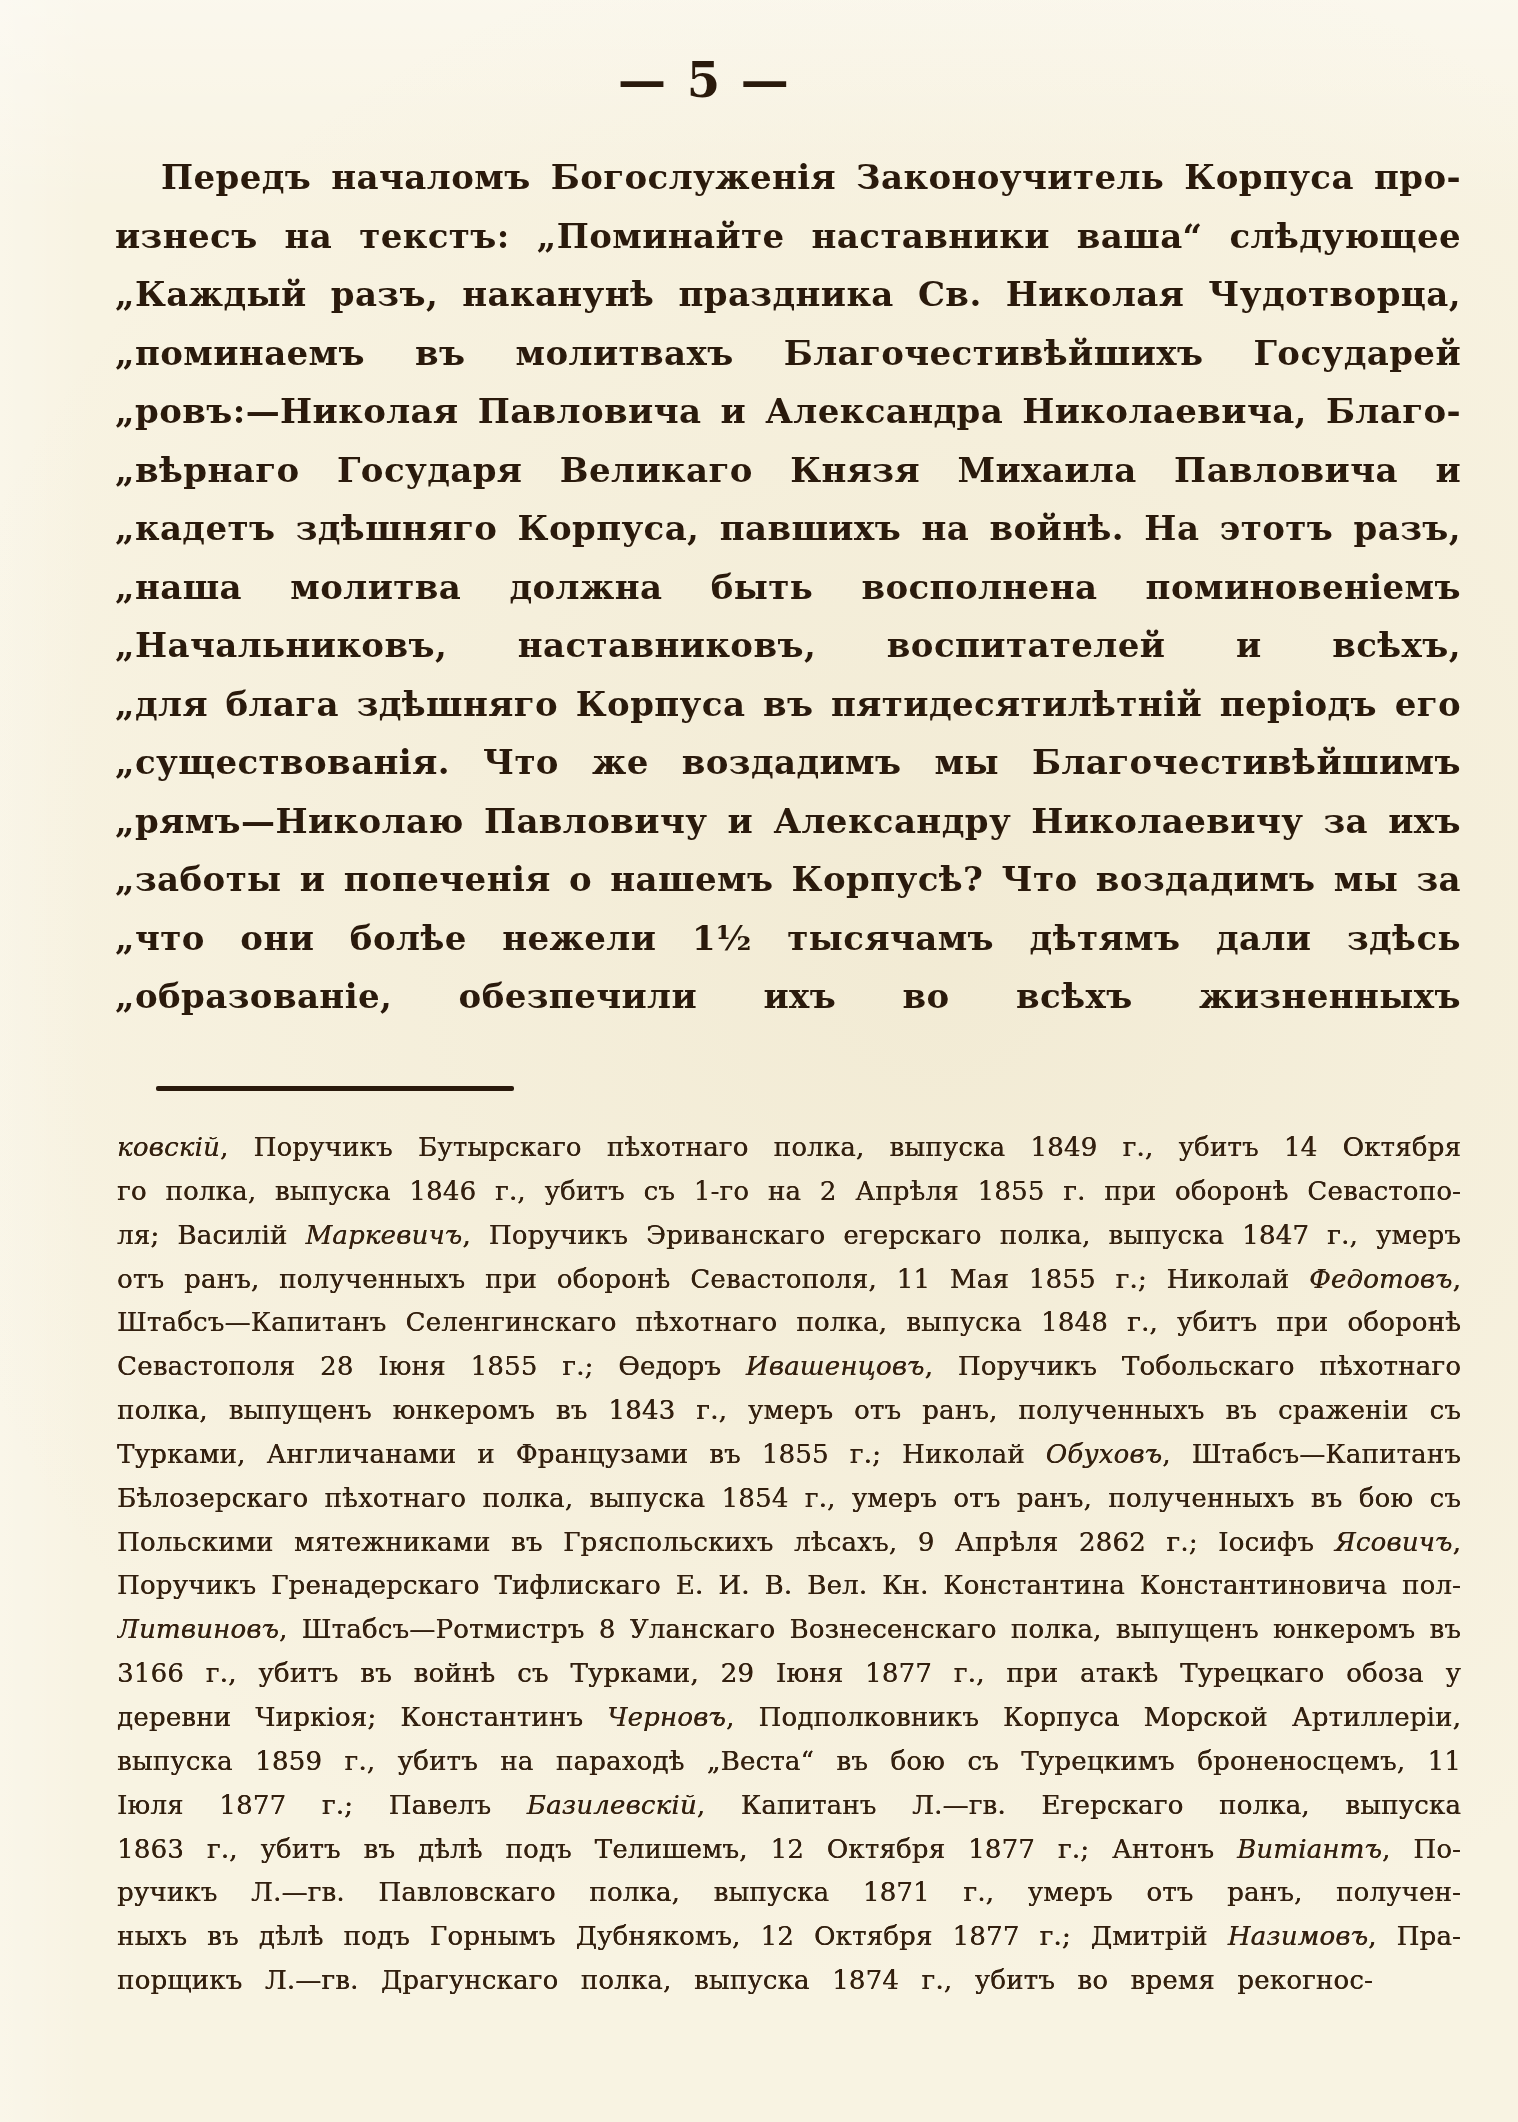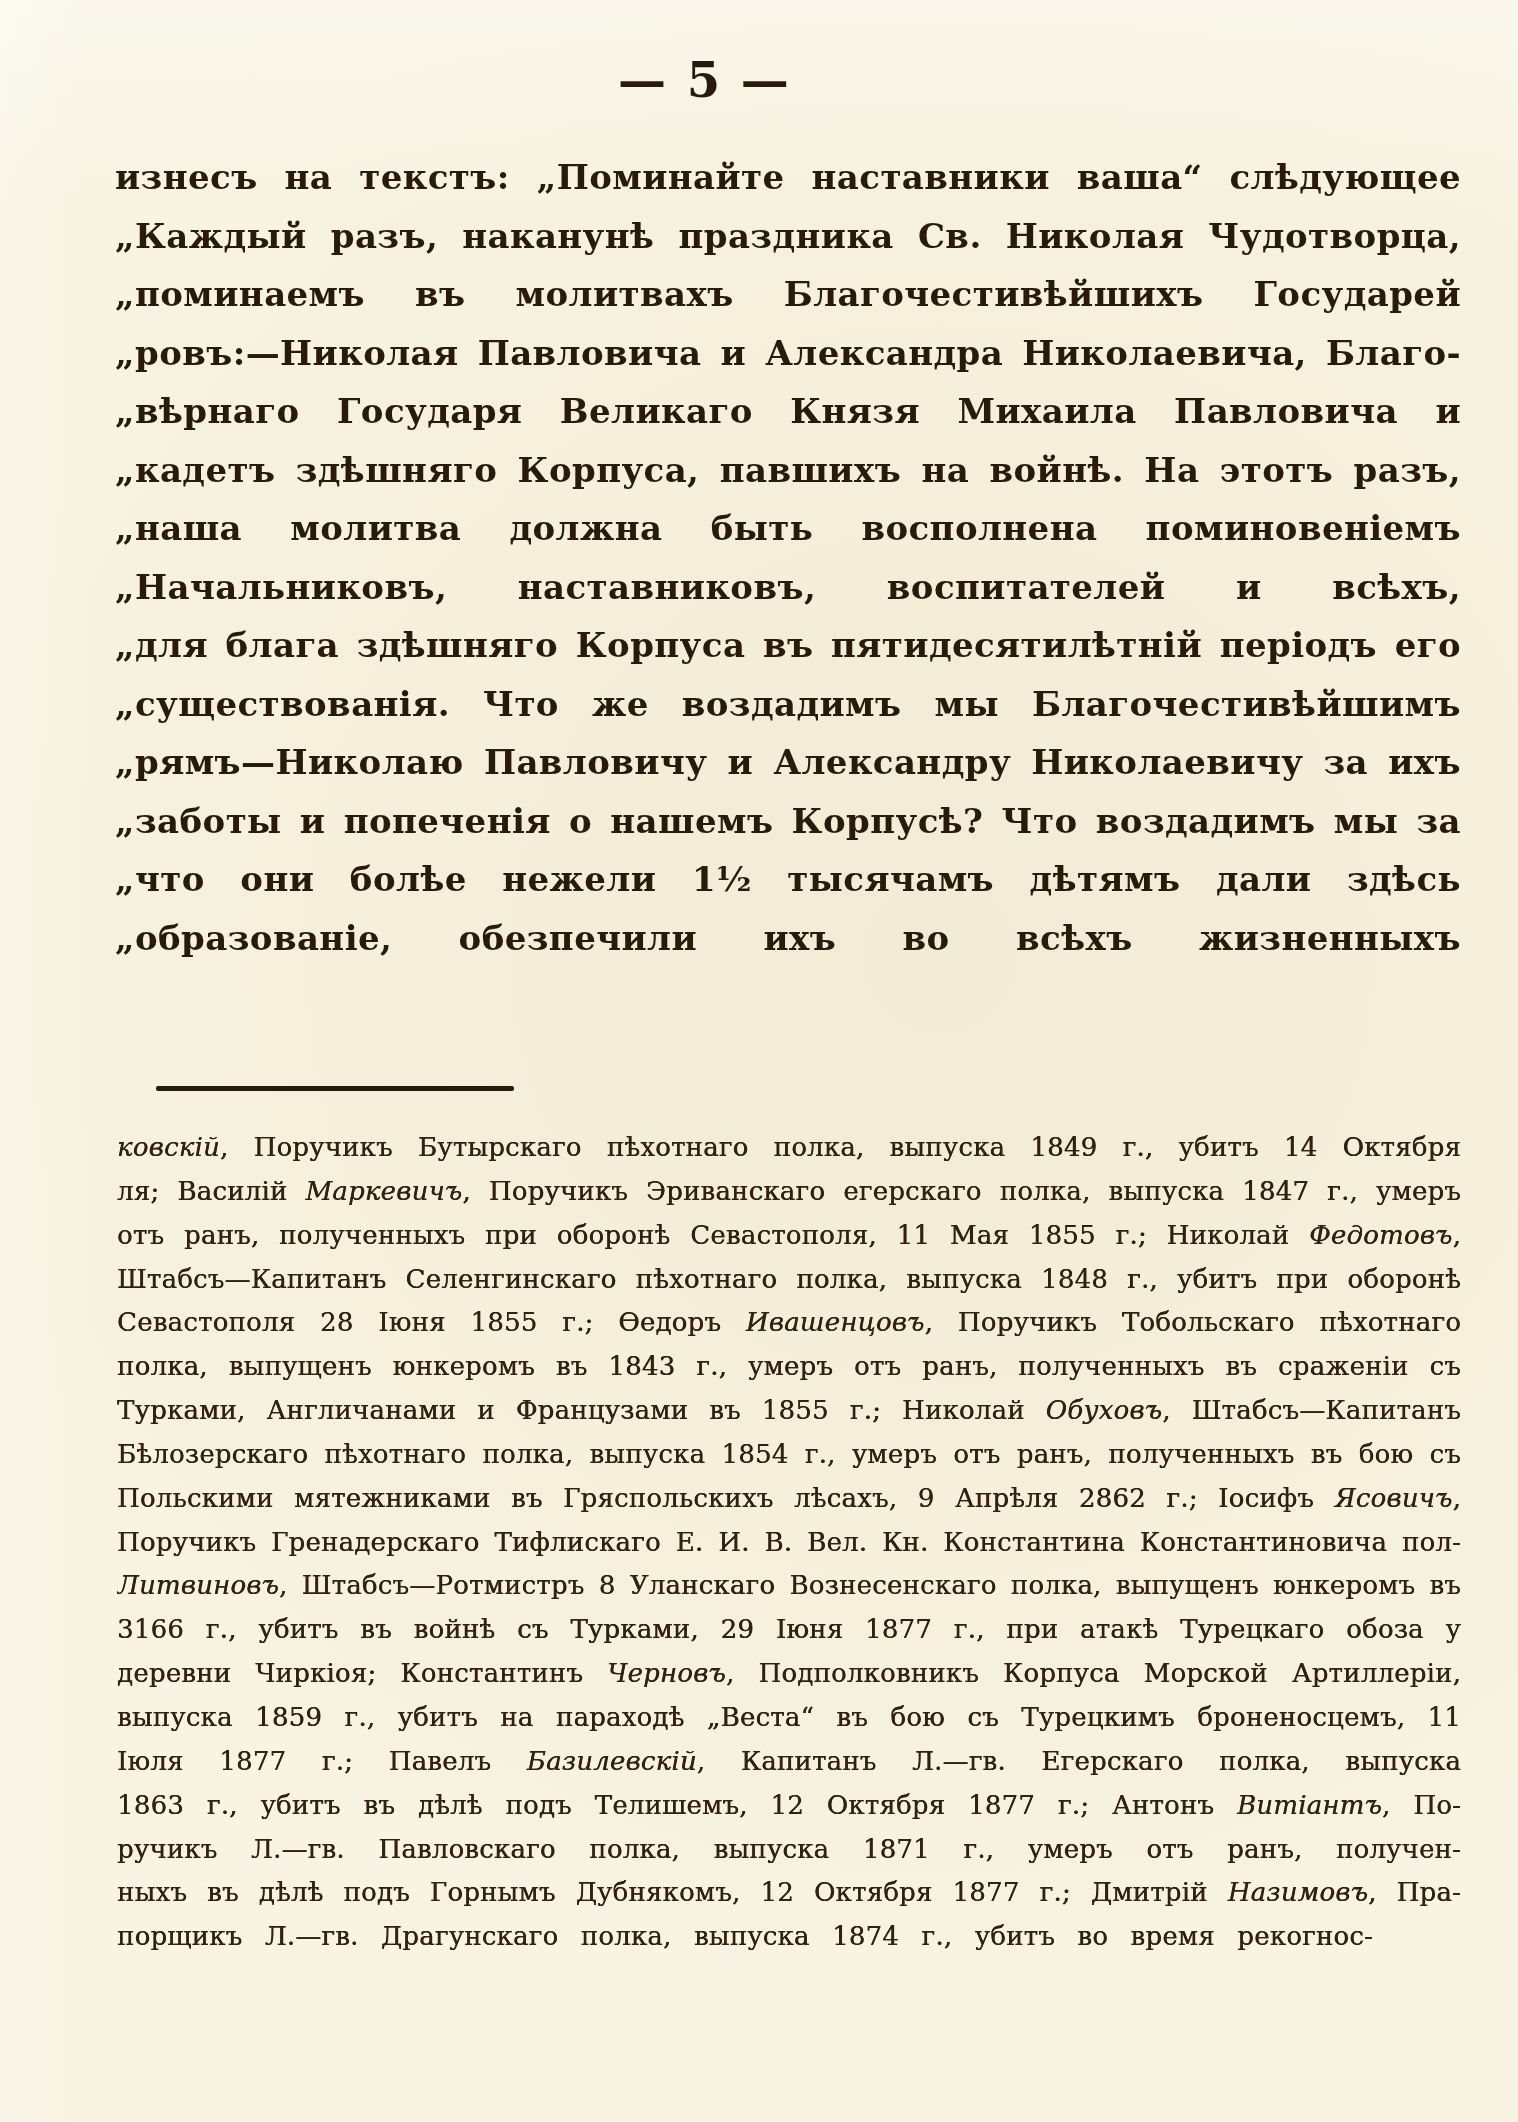--- a/index.html
+++ b/index.html
@@ -76,40 +76,42 @@
   }
   .it{ font-style:italic; }
 </style>
 </head>
 <body>
 
 <div class="page">
   <div class="page-number">— 5 —</div>
 
   <div class="main-text">
+      <div class="main-line indent"><span>Передъ началомъ Богослуженія Законоучитель Корпуса про-</span></div>
       <div class="main-line"><span>изнесъ на текстъ: „Поминайте наставники ваша“ слѣдующее слово:</span></div>
       <div class="main-line"><span>„Каждый разъ, наканунѣ праздника Св. Николая Чудотворца, мы</span></div>
       <div class="main-line"><span>„поминаемъ въ молитвахъ Благочестивѣйшихъ Государей Императо-</span></div>
       <div class="main-line"><span>„ровъ:—Николая Павловича и Александра Николаевича, Благо-</span></div>
       <div class="main-line"><span>„вѣрнаго Государя Великаго Князя Михаила Павловича и бывшихъ</span></div>
       <div class="main-line"><span>„кадетъ здѣшняго Корпуса, павшихъ на войнѣ. На этотъ разъ,</span></div>
       <div class="main-line"><span>„наша молитва должна быть восполнена поминовеніемъ усопшихъ</span></div>
       <div class="main-line"><span>„Начальниковъ, наставниковъ, воспитателей и всѣхъ, подвизавшихся</span></div>
       <div class="main-line"><span>„для блага здѣшняго Корпуса въ пятидесятилѣтній періодъ его</span></div>
       <div class="main-line"><span>„существованія. Что же воздадимъ мы Благочестивѣйшимъ Госуда-</span></div>
       <div class="main-line"><span>„рямъ—Николаю Павловичу и Александру Николаевичу за ихъ</span></div>
       <div class="main-line"><span>„заботы и попеченія о нашемъ Корпусѣ? Что воздадимъ мы за то,</span></div>
       <div class="main-line"><span>„что они болѣе нежели 1½ тысячамъ дѣтямъ дали здѣсь благородное</span></div>
       <div class="main-line"><span>„образованіе, обезпечили ихъ во всѣхъ жизненныхъ потребностяхъ,</span></div>
     </div>
 
   <div class="separator"></div>
 
   <div class="footnote">
       <div class="footnote-line"><span class="it">ковскій</span><span>, Поручикъ Бутырскаго пѣхотнаго полка, выпуска 1849 г., убитъ 14 Октября</span></div>
+      <div class="footnote-line"><span>го полка, выпуска 1846 г., убитъ съ 1-го на 2 Апрѣля 1855 г. при оборонѣ Севастопо-</span></div>
       <div class="footnote-line"><span>ля; Василій </span><span class="it">Маркевичъ</span><span>, Поручикъ Эриванскаго егерскаго полка, выпуска 1847 г., умеръ</span></div>
       <div class="footnote-line"><span>отъ ранъ, полученныхъ при оборонѣ Севастополя, 11 Мая 1855 г.; Николай </span><span class="it">Федотовъ</span><span>,</span></div>
       <div class="footnote-line"><span>Штабсъ—Капитанъ Селенгинскаго пѣхотнаго полка, выпуска 1848 г., убитъ при оборонѣ</span></div>
       <div class="footnote-line"><span>Севастополя 28 Іюня 1855 г.; Ѳедоръ </span><span class="it">Ивашенцовъ</span><span>, Поручикъ Тобольскаго пѣхотнаго</span></div>
       <div class="footnote-line"><span>полка, выпущенъ юнкеромъ въ 1843 г., умеръ отъ ранъ, полученныхъ въ сраженіи съ</span></div>
       <div class="footnote-line"><span>Турками, Англичанами и Французами въ 1855 г.; Николай </span><span class="it">Обуховъ</span><span>, Штабсъ—Капитанъ</span></div>
       <div class="footnote-line"><span>Бѣлозерскаго пѣхотнаго полка, выпуска 1854 г., умеръ отъ ранъ, полученныхъ въ бою съ</span></div>
       <div class="footnote-line"><span>Польскими мятежниками въ Гряспольскихъ лѣсахъ, 9 Апрѣля 2862 г.; Іосифъ </span><span class="it">Ясовичъ</span><span>,</span></div>
       <div class="footnote-line"><span>Поручикъ Гренадерскаго Тифлискаго Е. И. В. Вел. Кн. Константина Константиновича пол-</span></div>
       <div class="footnote-line"><span class="it">Литвиновъ</span><span>, Штабсъ—Ротмистръ 8 Уланскаго Вознесенскаго полка, выпущенъ юнкеромъ въ</span></div>

